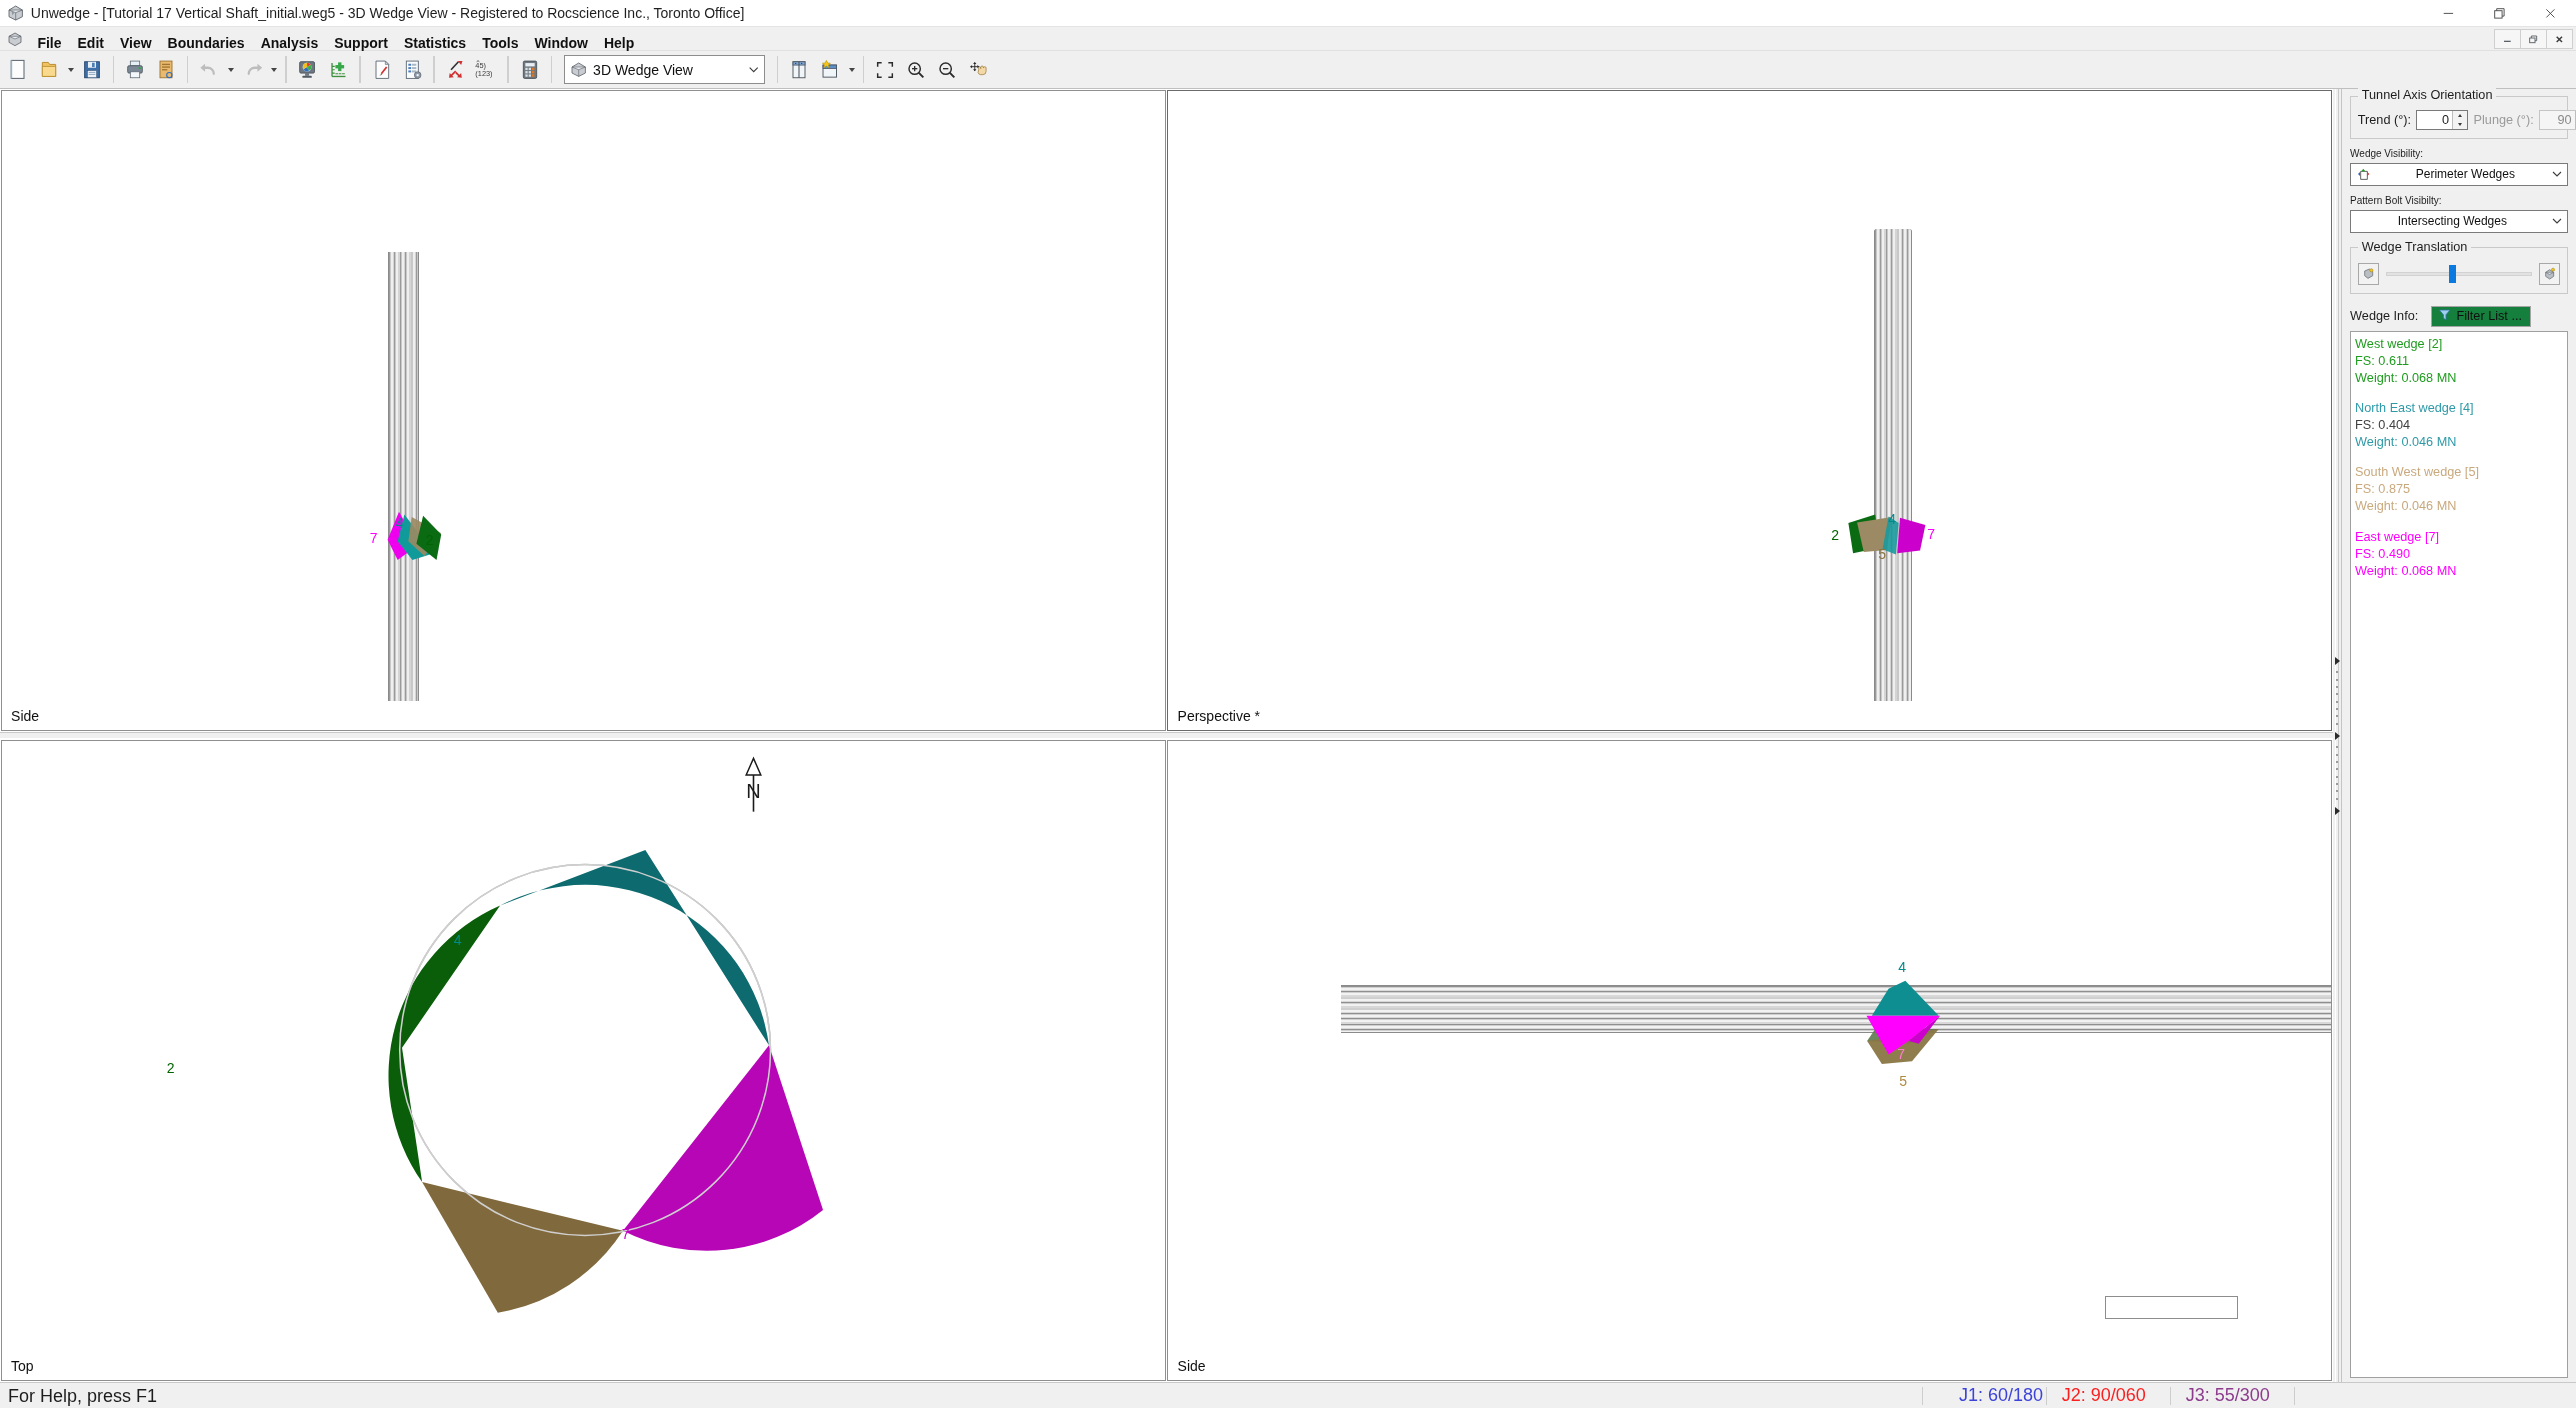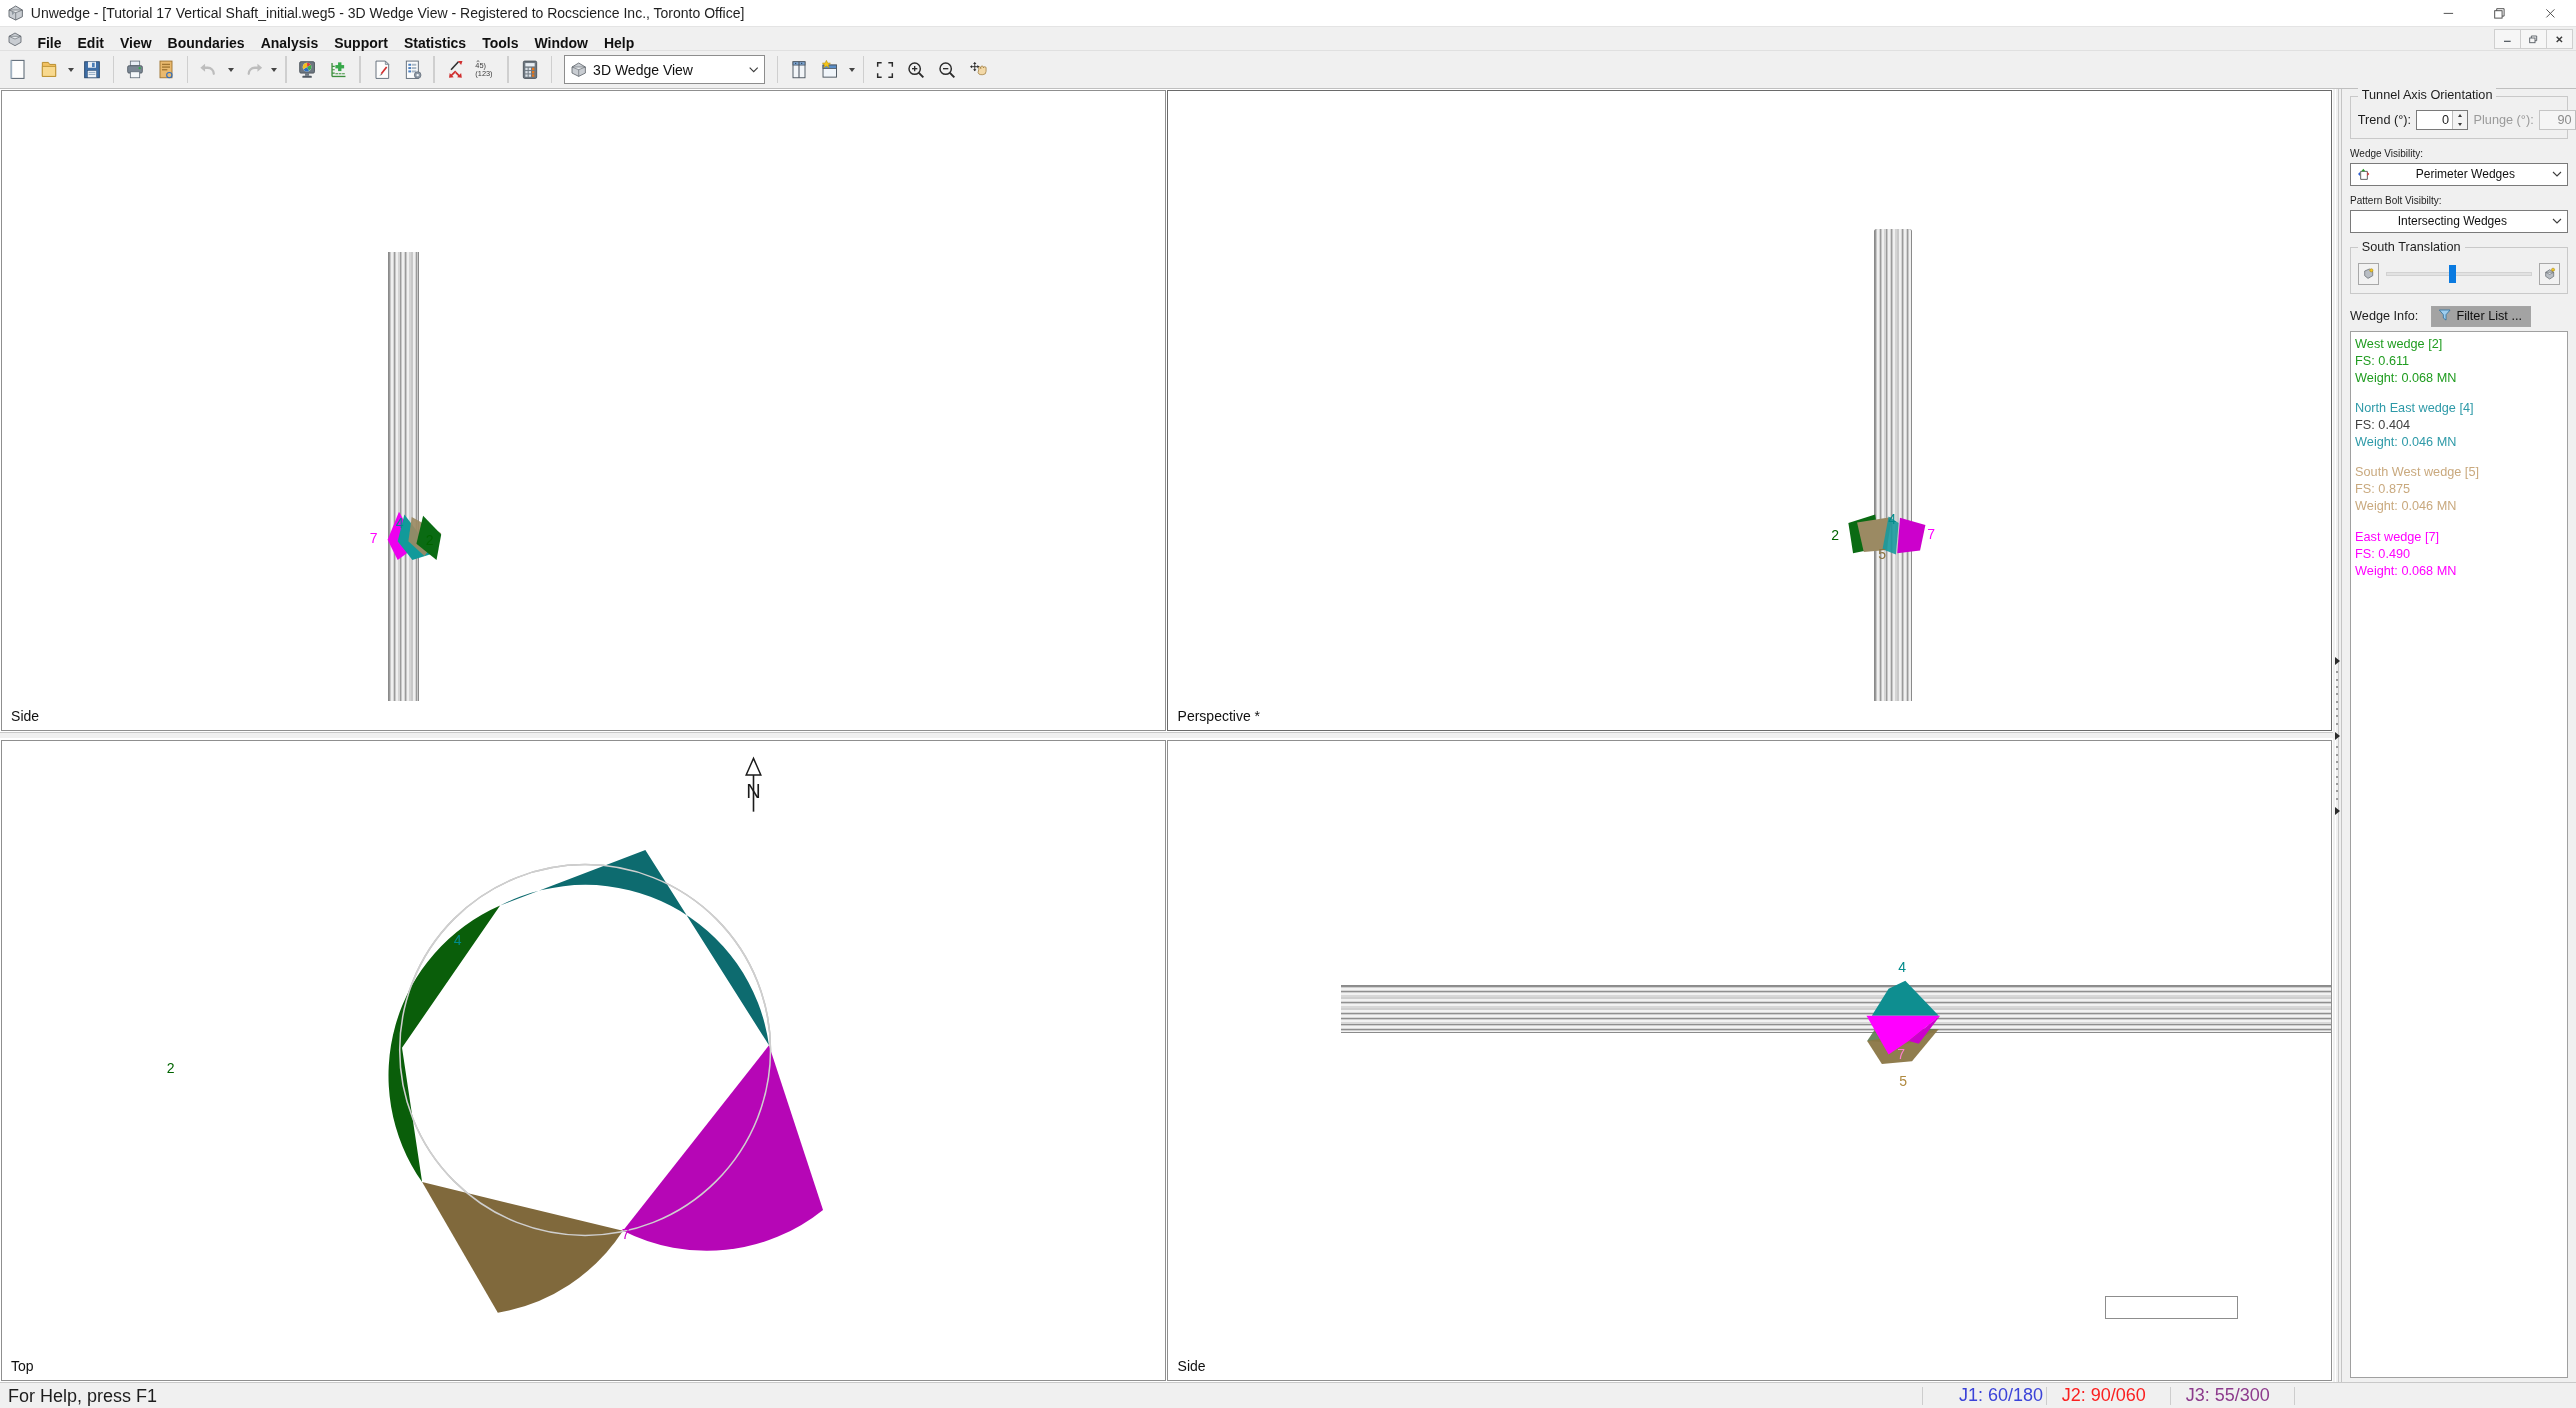--- a/index.html
+++ b/index.html
@@ -98,21 +98,21 @@
   .sbcombo .ct { flex:1; font-size:12px; color:#101010; white-space:nowrap; overflow:hidden;padding-left:40px; }
 
   .transrow { display:flex; align-items:center; gap:6.7px; margin-top:9.4px; }
   .sqbtn { width:21.5px; height:21.5px; border:0.7px solid #a8a8a8; background:#f2f2f2; display:flex; align-items:center; justify-content:center; flex:none; }
   .slider { flex:1; height:20px; position:relative; display:flex; align-items:center; }
   .slider .track { position:absolute; left:0; right:0; height:3.4px; background:#e2e2e2; border:0.7px solid #d2d2d2; }
   .slider .thumb { position:absolute; width:7.4px; height:17.4px; background:#0a7ae0; left:43%; }
 
   .infohdr { display:flex; align-items:center; gap:13px; margin:12px 2.7px 4px 2.7px; }
   .infohdr .lab { font-size:12.7px; color:#1d1d1d; }
-  .filterbtn { height:21.5px; border:0.7px solid #a5a5a5; background:#a3a3a3; display:flex; align-items:center;
+  .filterbtn { height:21.5px; border:0.7px solid #a5a5a5; background:#15803d; display:flex; align-items:center;
                padding:0 8px 0 5.4px; gap:5.4px; font-size:12.7px; color:#101010; }
 
   .wedgelist { flex:1; margin:0 2.7px 4px 2.7px; background:#fff; border:1.3px solid #a0a0a0; overflow:hidden;
                padding:3.4px 4px; min-height:0; }
   .wblock { margin-bottom:13.4px; }
   .wline { font-size:12.7px; line-height:17px; white-space:nowrap; }
 
   
   .statusbar { height:27px; flex:none; background:#f0f0f0; border-top:0.7px solid #c9c9c9;
                display:flex; align-items:center; font-size:18px; color:#1d1d1d; }
@@ -605,21 +605,21 @@
       <div class="sbcombo">
         <span class="ct" style="margin-left:6.7px;">Intersecting Wedges</span>
         <span class="chev">
           <svg width="12" height="8" viewBox="0 0 18 12">
               <polyline points="3,3 9,9 15,3" fill="none" stroke="#3c3c3c" stroke-width="1.6"></polyline>
             </svg>
         </span>
       </div>
 
       <div class="group" style="margin-top:14.8px;">
-        <span class="glegend">South Translation</span>
+        <span class="glegend">Wedge Translation</span>
         <div class="transrow">
           <span class="sqbtn">
             <svg width="13.4" height="13.4" viewBox="0 0 20 20">
                 <polygon points="4,6 11,3 16,7 16,13 9,17 4,13" fill="#b9bec4" stroke="#5b6168" stroke-width="1"></polygon>
                 <circle cx="14" cy="5" r="2.4" fill="#f2c824" stroke="#9c7d10" stroke-width="0.8"></circle>
               </svg>
           </span>
           <span class="slider">
             <span class="track"></span>
             <span class="thumb" style="left: 43%;"></span>

